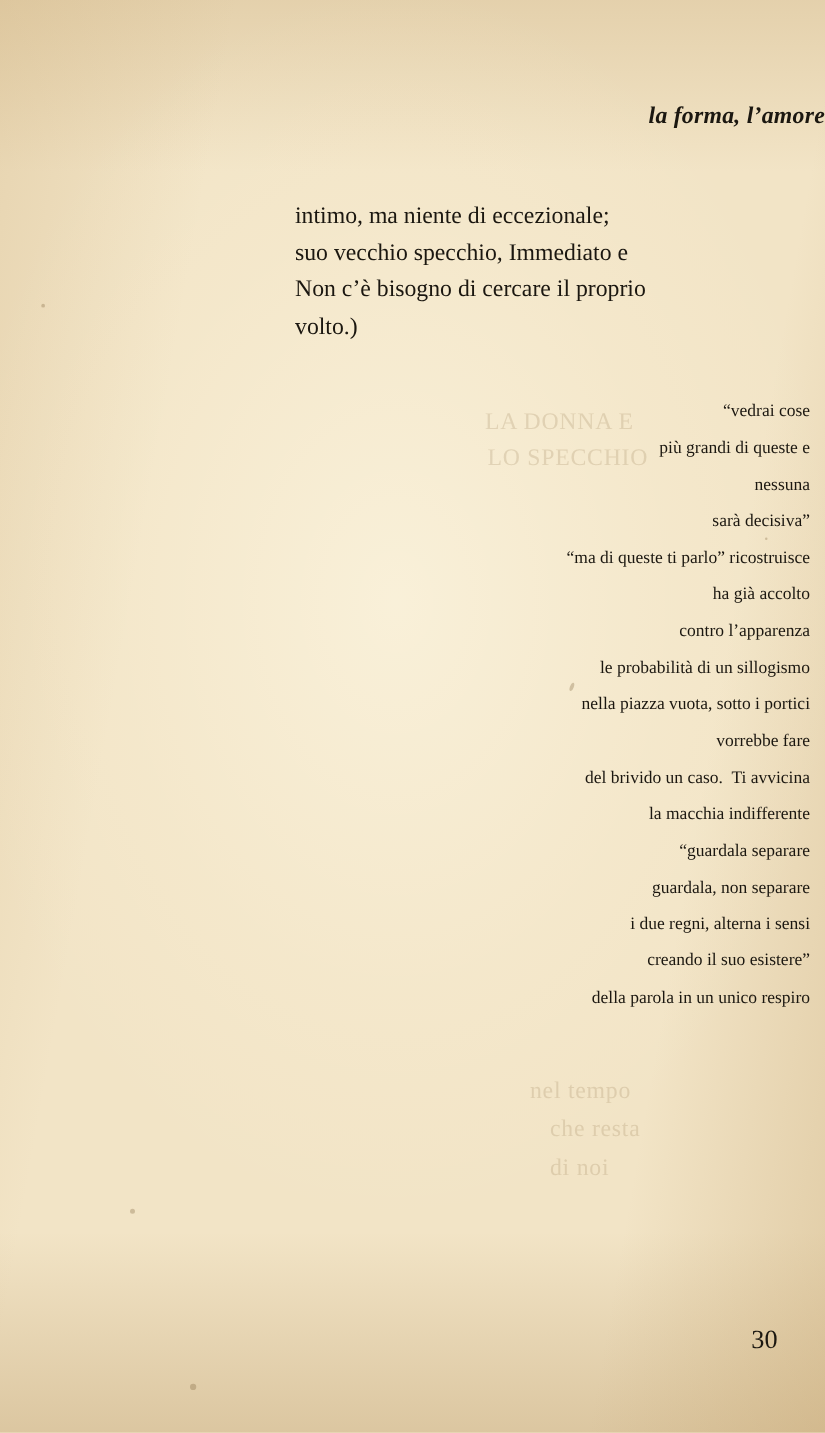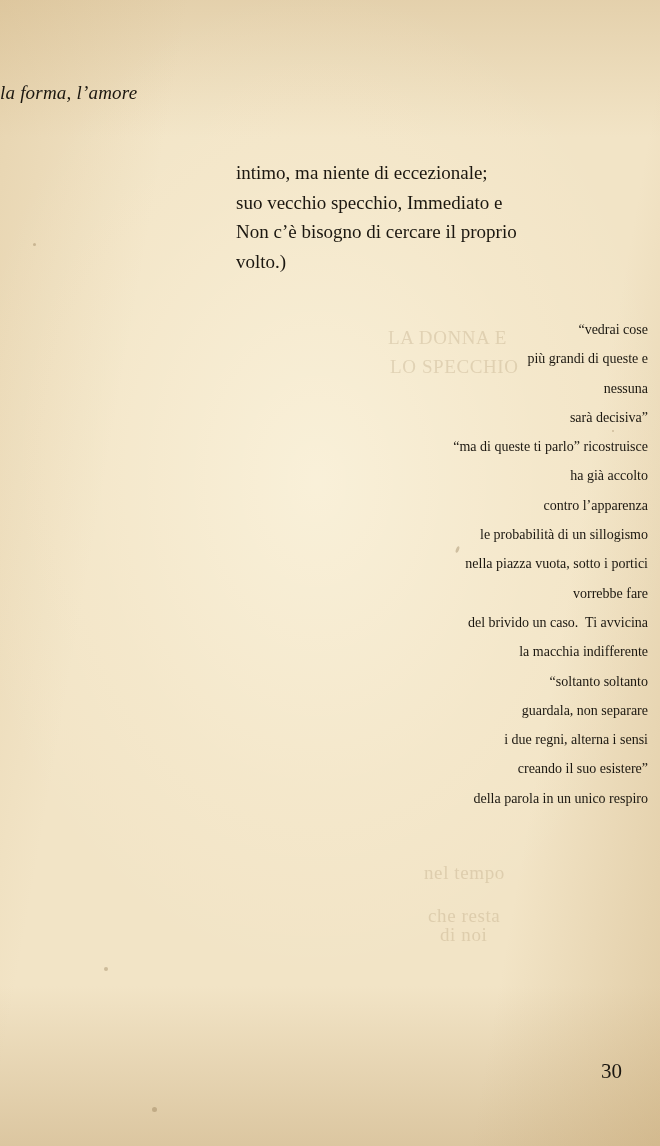--- a/index.html
+++ b/index.html
@@ -45,24 +45,25 @@
     position: absolute;
     inset: 0;
     padding: 0;
   }
 
   .running-head {
     position: absolute;
     top: 82px;
     left: 0;
     right: 0;
-    text-align: left;
+    text-align: right;
     font-style: italic;
     font-size: 19px;
     letter-spacing: 0.2px;
+    font-weight: bold;
   }
 
   .epigraph {
     position: absolute;
     top: 158px;
     left: 236px;
     width: 385px;
     font-size: 19px;
     line-height: 29.5px;
   }
@@ -94,21 +95,21 @@
 <body>
 
 <div class="page">
 
   <div class="page-tint"></div>
 
   <div>
     <div class="ghost" style="top:327px; left:388px;">LA DONNA E</div>
     <div class="ghost" style="top:356px; left:390px;">LO SPECCHIO</div>
     <div class="ghost" style="top:862px; left:424px;">nel tempo</div>
-    <div class="ghost" style="top:893px; left:428px;margin-top:12px;">che resta</div>
+    <div class="ghost" style="top:893px; left:440px;">che resta</div>
     <div class="ghost" style="top:924px; left:440px;">di noi</div>
   </div>
 
   <div>
     <div class="speckle" style="top:546px; left:456px; width:3px; height:7px; transform:rotate(20deg);"></div>
     <div class="speckle" style="top:967px; left:104px; width:4px; height:4px;"></div>
     <div class="speckle" style="top:1107px; left:152px; width:5px; height:5px;"></div>
     <div class="speckle" style="top:243px; left:33px; width:3px; height:3px;"></div>
     <div class="speckle" style="top:795px; left:600px; width:3px; height:3px;"></div>
     <div class="speckle" style="top:430px; left:612px; width:2px; height:2px;"></div>
@@ -129,21 +130,21 @@
     <div class="line">nessuna</div>
     <div class="line">sarà decisiva”</div>
     <div class="line indent">“ma di queste ti parlo” ricostruisce</div>
     <div class="line">ha già accolto</div>
     <div class="line">contro l’apparenza</div>
     <div class="line">le probabilità di un sillogismo</div>
     <div class="line">nella piazza vuota, sotto i portici</div>
     <div class="line">vorrebbe fare</div>
     <div class="line">del brivido un caso.  Ti avvicina</div>
     <div class="line">la macchia indifferente</div>
-    <div class="line">“soltanto soltanto</div>
+    <div class="line">“guardala separare</div>
     <div class="line">guardala, non separare</div>
     <div class="line">i due regni, alterna i sensi</div>
     <div class="line">creando il suo esistere”</div>
     <div class="line">della parola in un unico respiro</div>
   </div>
 
   <div class="folio">30</div>
 
 </div>
 

